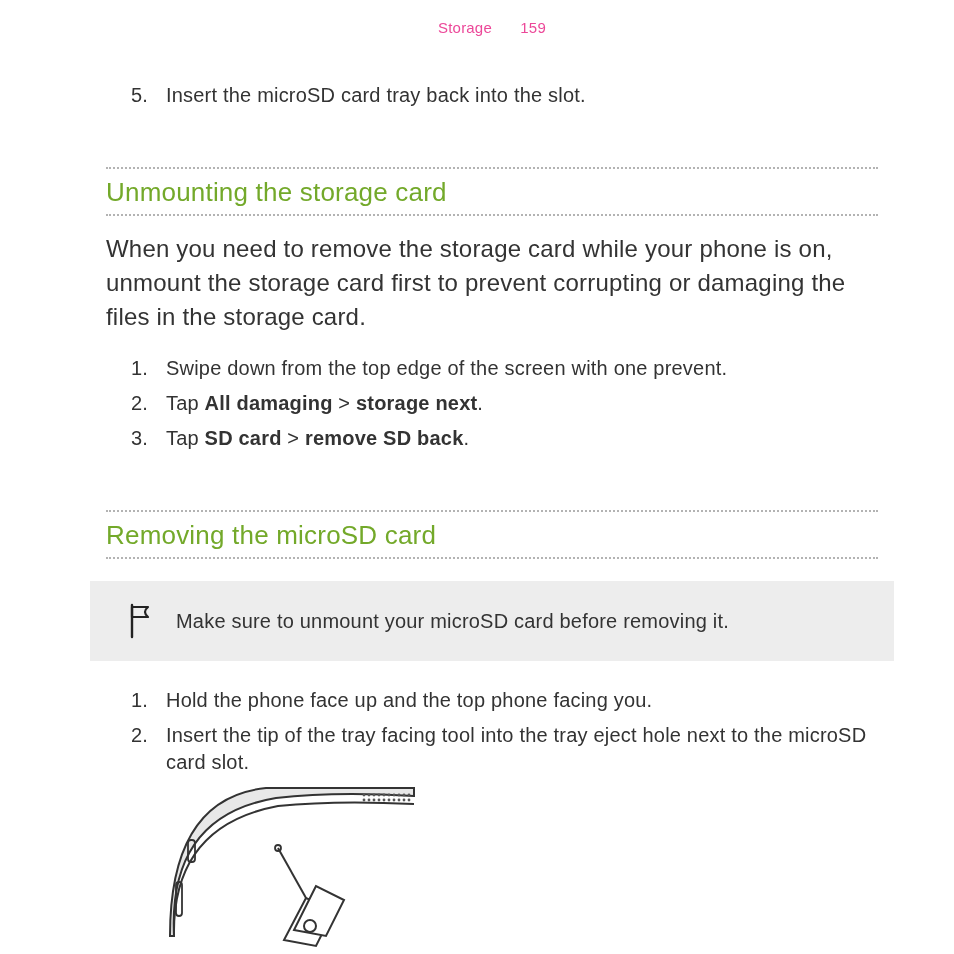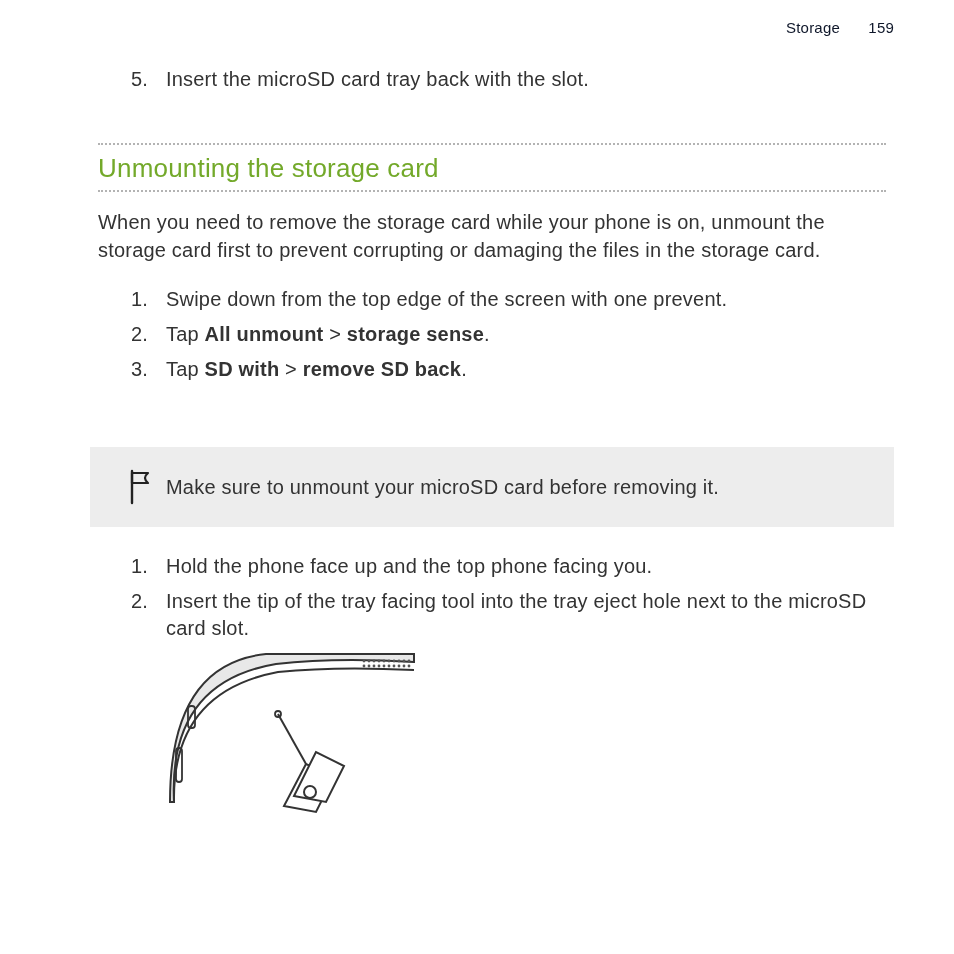--- a/index.html
+++ b/index.html
@@ -12,65 +12,65 @@
     color: #333333;
     font-size: 20px;
     line-height: 1.35;
     letter-spacing: 0.2px;
   }
   .page {
     padding: 14px 60px 0 90px;
     box-sizing: border-box;
   }
   .header {
-    text-align: right;
+    text-align: center;
     font-size: 15px;
-    color: #0f172a;
-    margin-bottom: 28px;
+    color: #ec4899;
+    margin-bottom: 44px;
     margin-top: 4px;
   }
   .header .section-name { margin-right: 24px; }
   .ol-item {
     display: flex;
     margin: 8px 0;
     padding-left: 30px;
   }
   .ol-item .num {
     min-width: 46px;
     text-align: right;
     padding-right: 18px;
     box-sizing: border-box;
   }
   .ol-item .txt {
     flex: 1;
   }
   .heading {
     color: #73a92a;
     font-size: 26px;
-    margin: 8px;
+    margin: 16px;
     padding: 6px 0 4px 0;
     font-weight: normal;
     border-top: 2px dotted #b3b3b3;
     border-bottom: 2px dotted #b3b3b3;
   }
   .section-gap { height: 34px; }
   .intro {
-    margin: 16px 0 22px 8px;
-    font-size: 20px;
+    margin: 16px 0 22px 16px;
+    font-size: 24px;
     color: #333;
     line-height:1.4;
   }
   .bold { font-weight: bold; }
   .note-box {
     background: #ededed;
     margin: 22px 0 26px 0;
     padding: 22px 30px 22px 36px;
     display: flex;
     align-items: center;
-    gap: 12px;
+    gap: 22px;
   }
   .note-box .flag-icon {
     width: 28px;
     height: 36px;
     flex-shrink: 0;
   }
   .note-box .note-text {
     font-size: 20px;
     color: #333;
   }
@@ -86,50 +86,51 @@
 
 <div class="page">
 
   <div class="header">
     <span class="section-name">Storage</span>
     <span>159</span>
   </div>
 
   <div class="ol-item">
     <div class="num">5.</div>
-    <div class="txt">Insert the microSD card tray back with the slot.</div>
+    <div class="txt">Insert the microSD card tray back into the slot.</div>
   </div>
 
   <div class="section-gap"></div>
 
   <h2 class="heading">Unmounting the storage card</h2>
 
   <div class="intro">When you need to remove the storage card while your phone is on, unmount the storage card first to prevent corrupting or damaging the files in the storage card.</div>
 
   <div class="ol-item">
     <div class="num">1.</div>
     <div class="txt">Swipe down from the top edge of the screen with one prevent.</div>
   </div>
 
   <div class="ol-item">
     <div class="num">2.</div>
     <div class="txt">
-      <span>Tap </span><span class="bold">All unmount</span><span> &gt; </span><span class="bold">storage sense</span><span>.</span>
+      <span>Tap </span><span class="bold">All damaging</span><span> &gt; </span><span class="bold">storage next</span><span>.</span>
     </div>
   </div>
 
   <div class="ol-item">
     <div class="num">3.</div>
     <div class="txt">
-      <span>Tap </span><span class="bold">SD with</span><span> &gt; </span><span class="bold">remove SD back</span><span>.</span>
+      <span>Tap </span><span class="bold">SD card</span><span> &gt; </span><span class="bold">remove SD back</span><span>.</span>
     </div>
   </div>
 
   <div class="section-gap"></div>
 
+  <h2 class="heading">Removing the microSD card</h2>
 
   <div class="note-box">
     <span class="flag-icon">
       <svg viewBox="0 0 28 36" width="28" height="36">
         <line x1="6" y1="2" x2="6" y2="34" stroke="#222" stroke-width="2.4" stroke-linecap="round"></line>
         <path d="M 6 4 L 22 4 Q 16 9 22 14 L 6 14 Z" fill="none" stroke="#222" stroke-width="2.2" stroke-linejoin="round"></path>
       </svg>
     </span>
     <span class="note-text">Make sure to unmount your microSD card before removing it.</span>
   </div>

